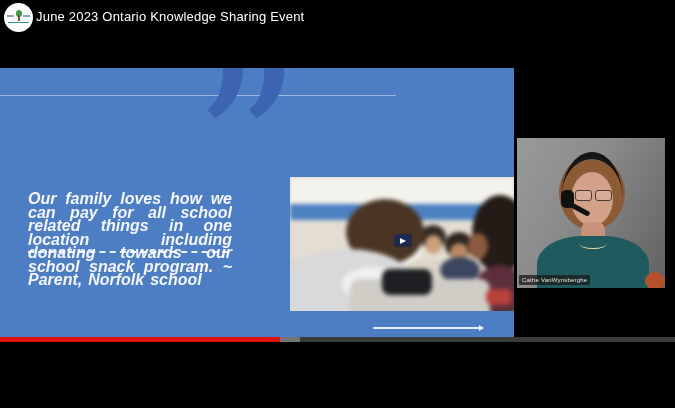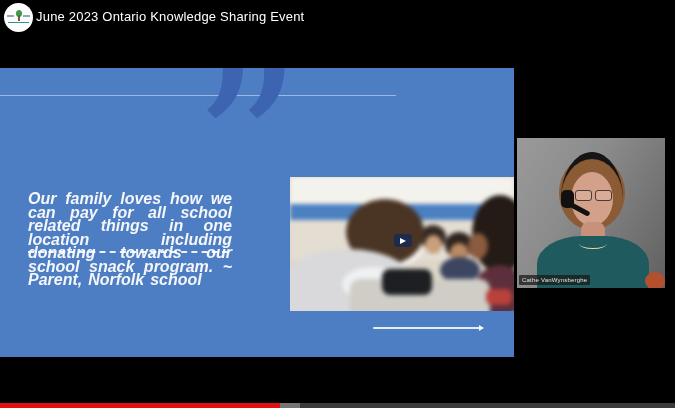--- a/index.html
+++ b/index.html
@@ -1,16 +1,16 @@
 <!DOCTYPE html>
 <html style="--topbar_black: #000000; --slide_blue: #4d7dc3; --quote_blue: #3d64b0; --title_cream: #eae5da; --progress_red: #e01010;"><head>
 <meta charset="utf-8">
 <style>
   html,body{margin:0;padding:0;background:#000;}
-  .stage{position:relative;width:675px;height:408px;background:#000;overflow:hidden;
+  .stage{position:relative;width:675px;height:342px;background:#000;overflow:hidden;
          font-family:"Liberation Sans",sans-serif;}
 
   
   .topbar{position:absolute;left:0;top:0;width:675px;height:36px;background:var(--topbar_black);}
   .logo{position:absolute;left:4px;top:3px;width:29px;height:29px;border-radius:50%;background:#fdfdfd;overflow:hidden;}
   .logo .crown{position:absolute;left:12px;top:7px;width:6px;height:7px;border-radius:50%;background:#3f9b47;}
   .logo .trunk{position:absolute;left:14px;top:12px;width:2px;height:6px;background:#7a5a34;}
   .logo .txt-l,.logo .txt-r{position:absolute;top:12px;width:7px;height:2px;background:#8fa8b8;}
   .logo .txt-l{left:3px}.logo .txt-r{right:3px}
   .logo .base{position:absolute;left:4px;top:19px;width:21px;height:1px;background:#2f8f9f;}

